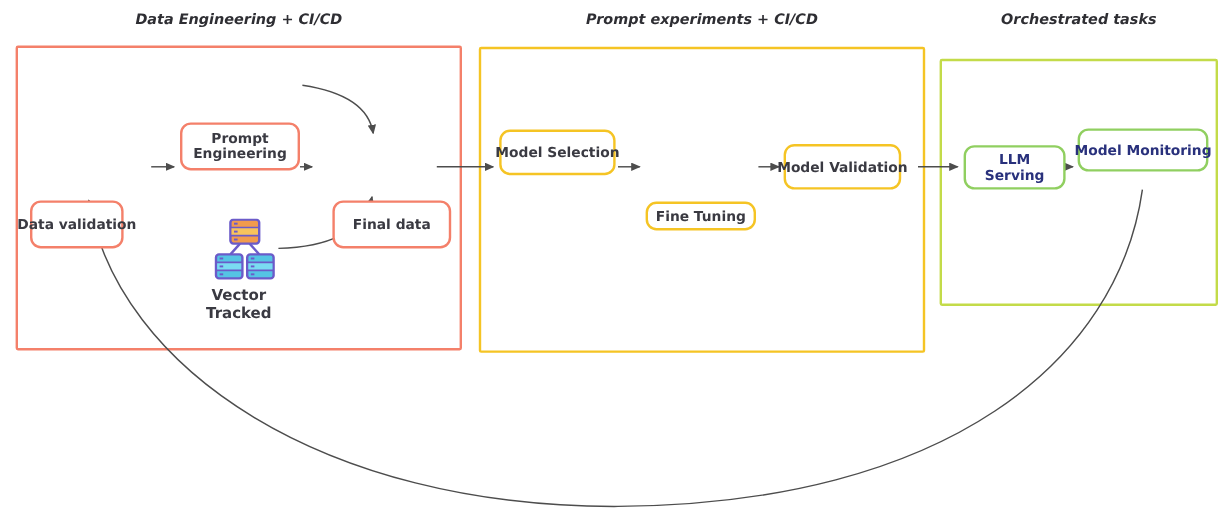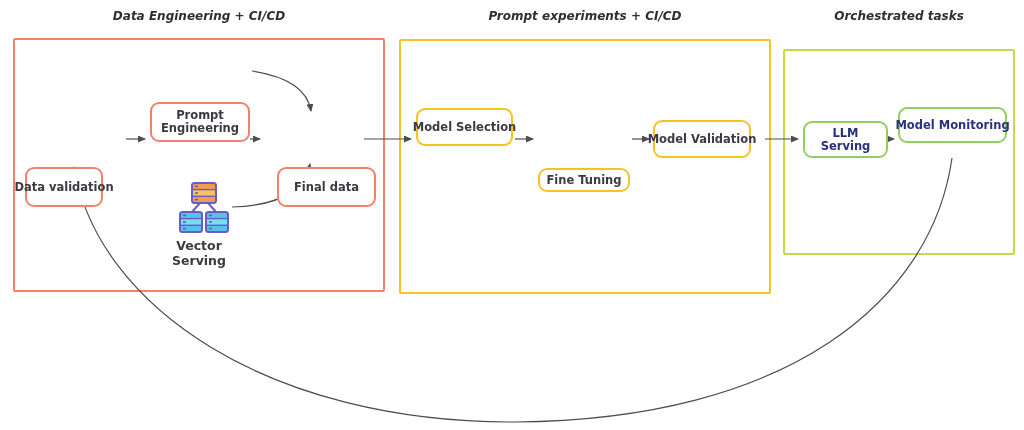--- a/index.html
+++ b/index.html
@@ -117,15 +117,15 @@
     <g>
       <rect x="28" y="30" width="22" height="20" rx="2.5" fill="#55C4E4" stroke="#6B5BC9" stroke-width="2"></rect>
       <rect x="29" y="37" width="20" height="6" fill="#7ADCF2"></rect>
       <line x1="28" y1="36.6" x2="50" y2="36.6" stroke="#6B5BC9" stroke-width="1.4"></line>
       <line x1="28" y1="43.3" x2="50" y2="43.3" stroke="#6B5BC9" stroke-width="1.4"></line>
       <rect x="31" y="32.6" width="3" height="1.6" fill="#6B5BC9"></rect>
       <rect x="31" y="39.2" width="3" height="1.6" fill="#6B5BC9"></rect>
       <rect x="31" y="45.8" width="3" height="1.6" fill="#6B5BC9"></rect>
     </g>
   </svg>
-  <div class="db-label">Vector Serving</div>
+  <div class="db-label">Vector Tracked</div>
 
 </div>
 
 </body></html>

